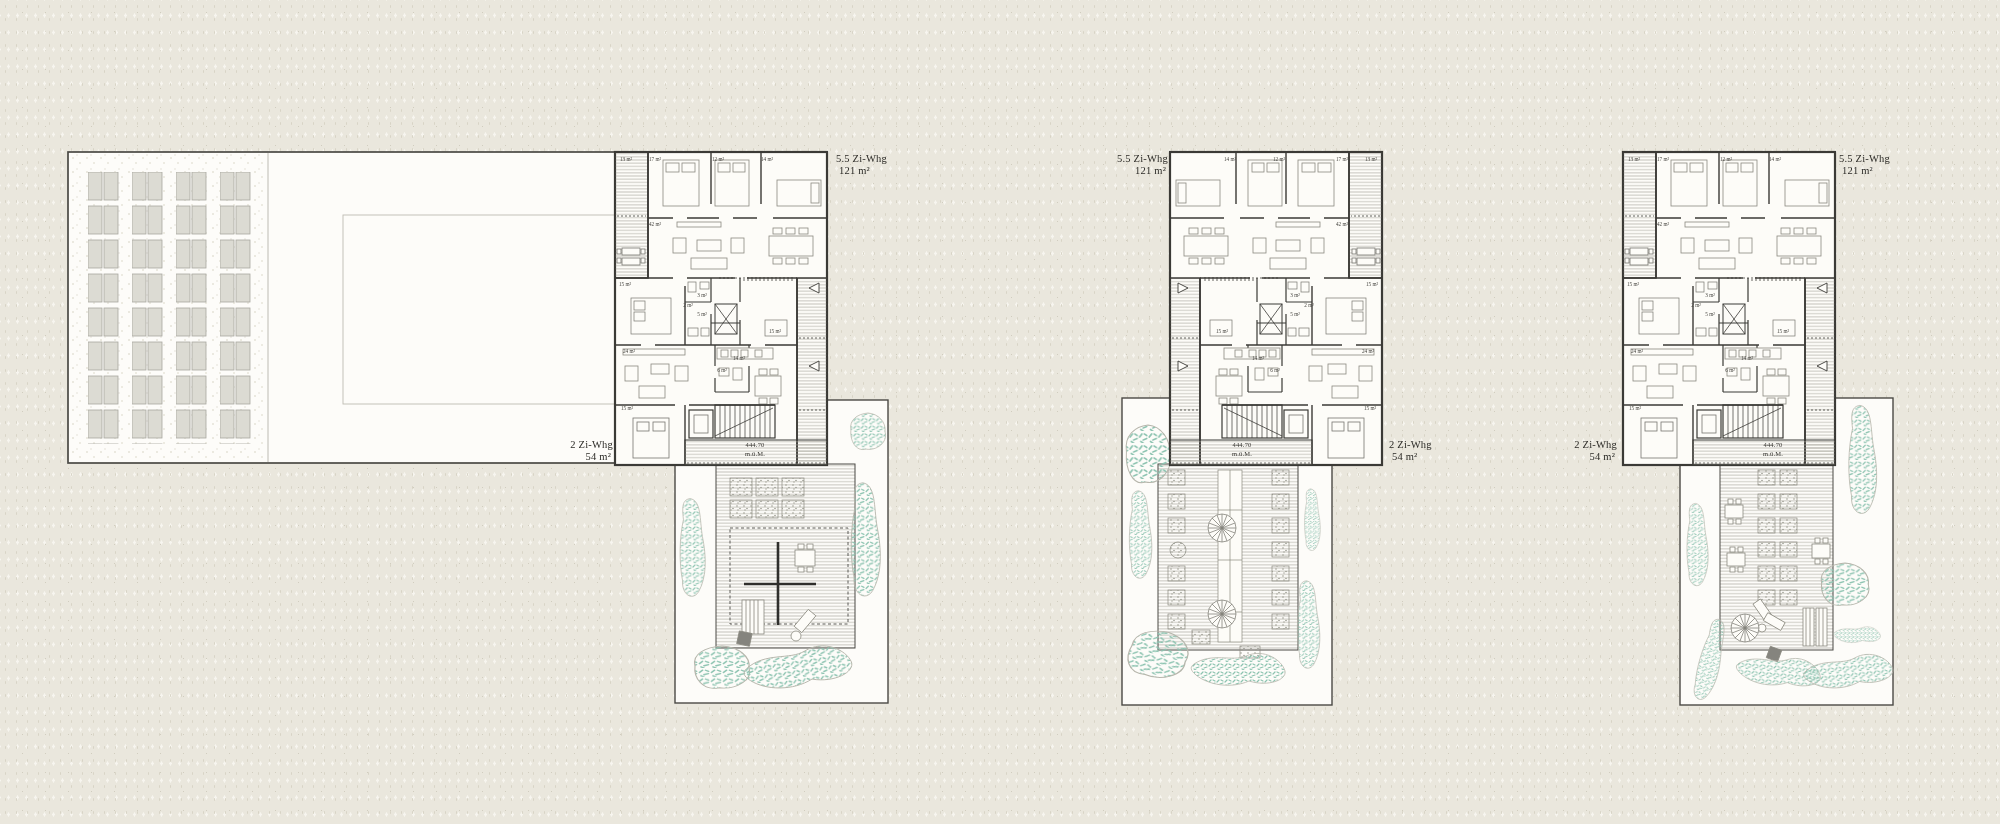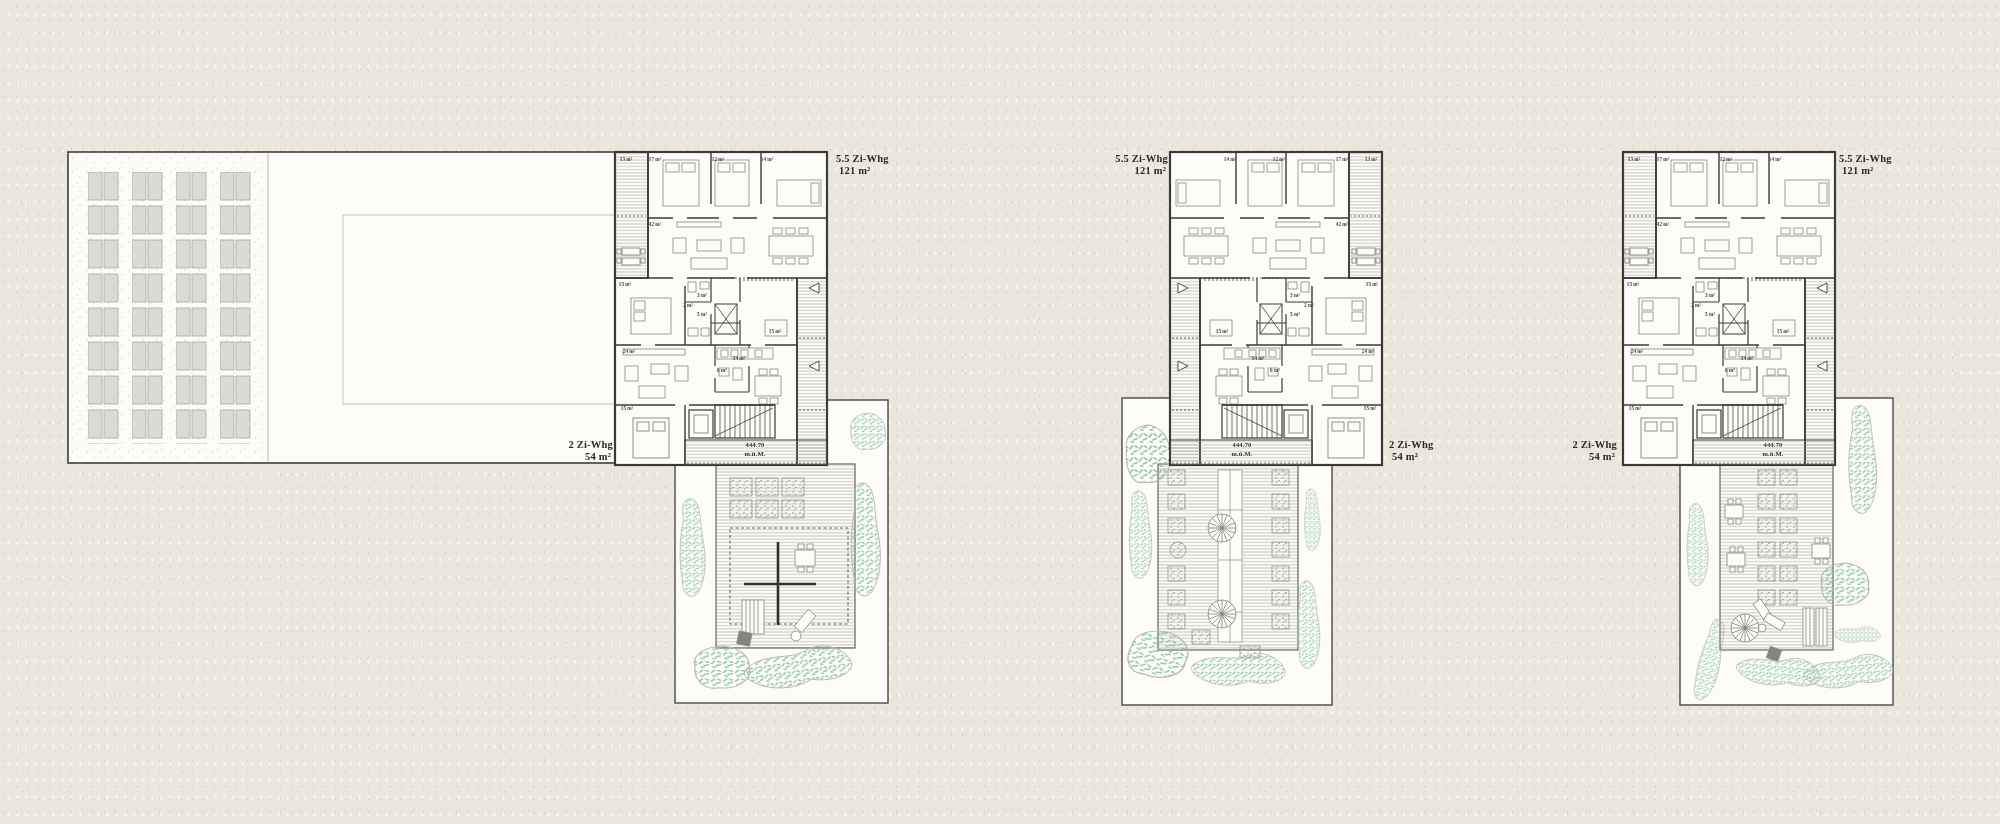--- a/index.html
+++ b/index.html
@@ -5,21 +5,20 @@
   html,body{margin:0;padding:0;}
   .canvas{
     position:relative;width:2000px;height:824px;overflow:hidden;
     background-color:#eae7dd;
     background-image:
       radial-gradient(#d8d4c6 0.8px, transparent 1px),
       radial-gradient(#f7f5ef 1px, transparent 1.2px),
       radial-gradient(#d1cdbf 0.7px, transparent 0.9px);
     background-size:11px 13px, 9px 17px, 23px 19px;
     background-position:0 0, 4px 7px, 11px 3px;
-    font-weight:bold;
   }
   svg{position:absolute;left:0;top:0;}
   .lbl{
     position:absolute;font-family:"Liberation Serif","DejaVu Serif",serif;
     color:#2c2b27;font-size:10.5px;line-height:1.14;letter-spacing:.2px;white-space:nowrap;
   }
   .lbl .l2{display:block;padding-left:3px;}
   .lbl.ra{text-align:right;}
   .lbl.ra .l2{padding-left:0;padding-right:2px;}
   .lbl-elev{

